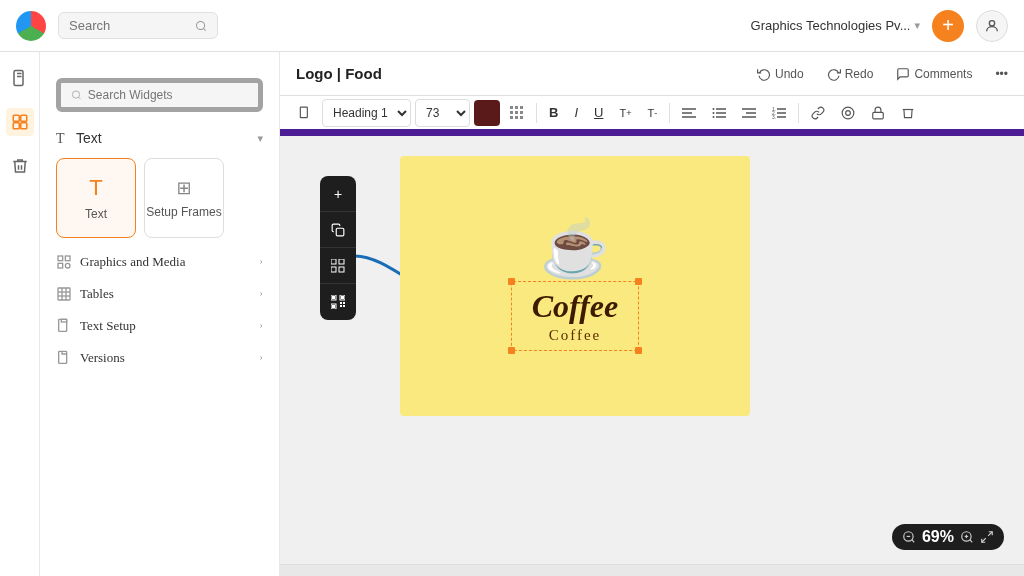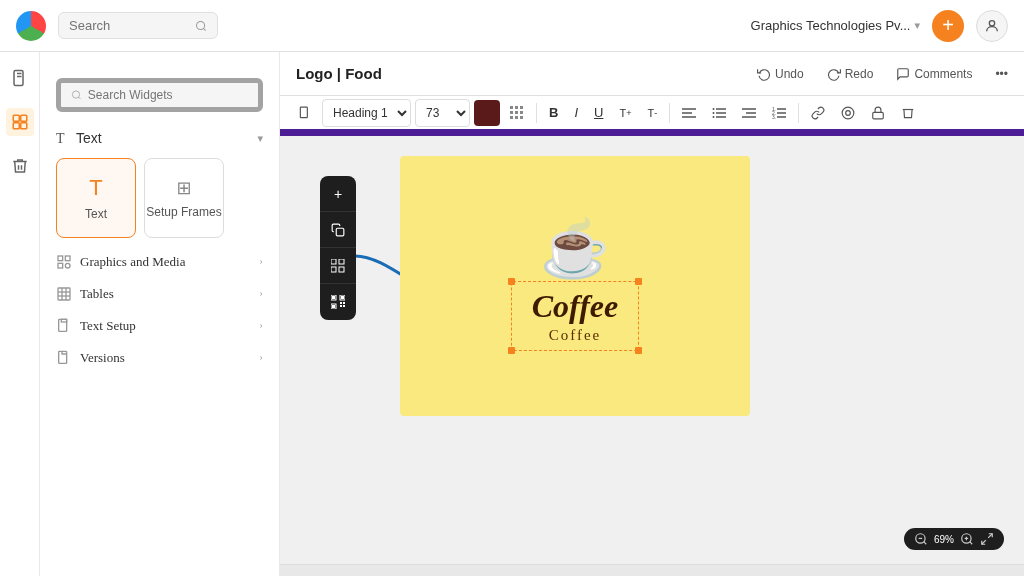--- a/index.html
+++ b/index.html
@@ -355,21 +355,21 @@
       border-radius: 20px;
       padding: 4px 10px;
       gap: 6px;
       color: #fff;
       font-size: 13px;
     }
     .zoom-btn {
       background: none; border: none; color: #ccc; cursor: pointer; font-size: 14px;
       display: flex; align-items: center;
     }
-    .zoom-val { font-size: 10px; color: #fff; }
+    .zoom-val { font-size: 16px; color: #fff; font-weight: bold; }
 
     
     .h-scrollbar {
       height: 12px;
       background: #e8e8e8;
       border-top: 1px solid #ddd;
       flex-shrink: 0;
     }
   </style>
 </head>

